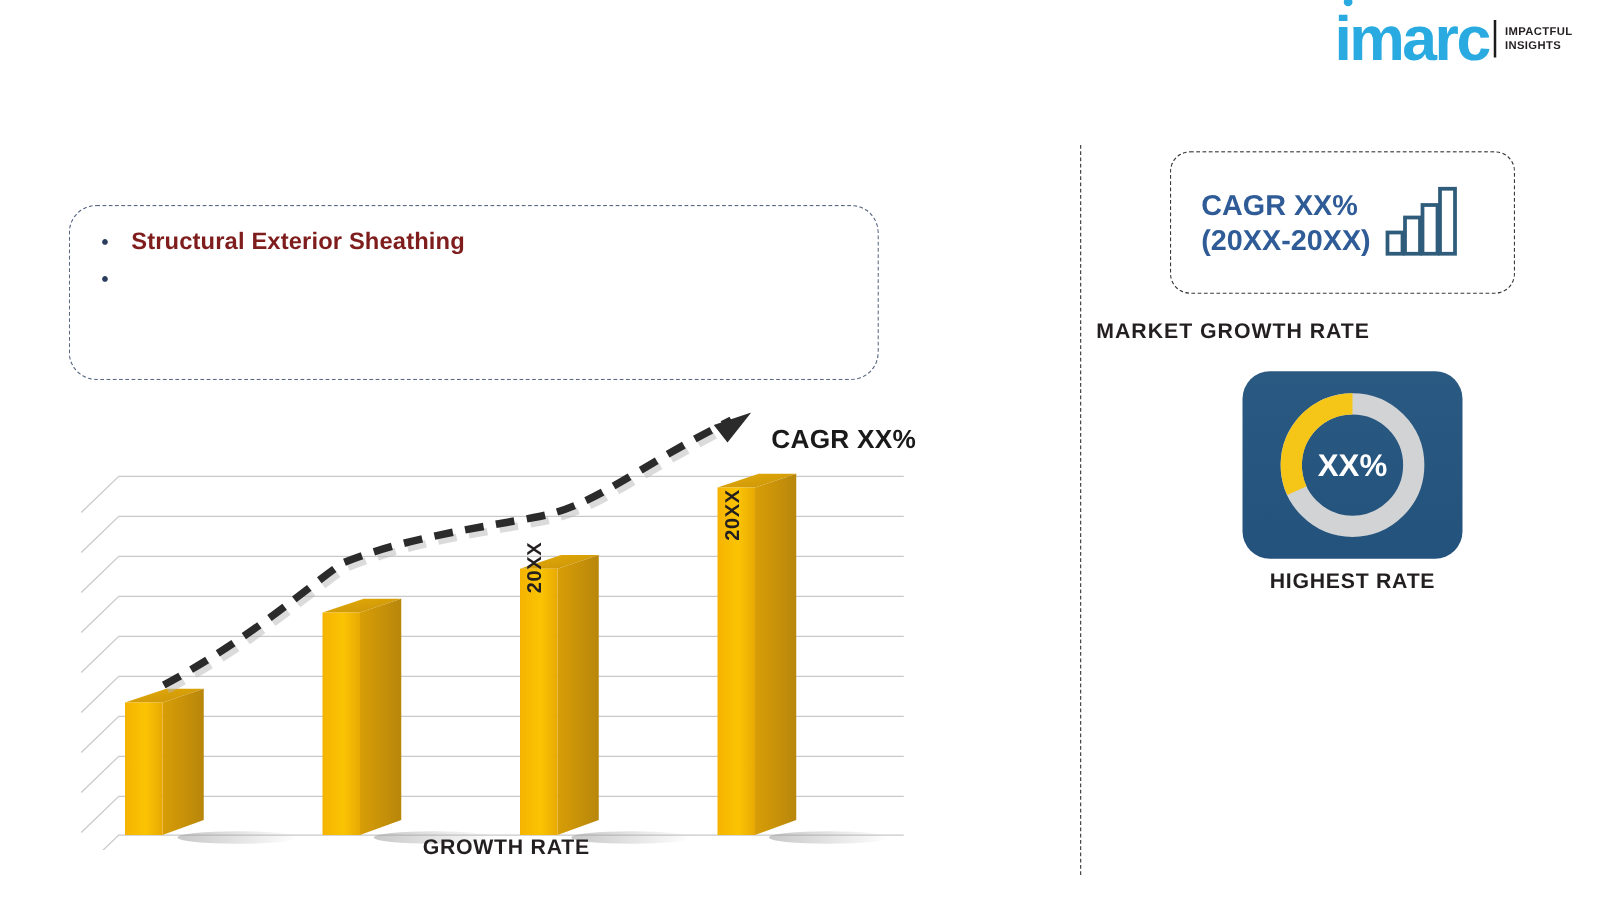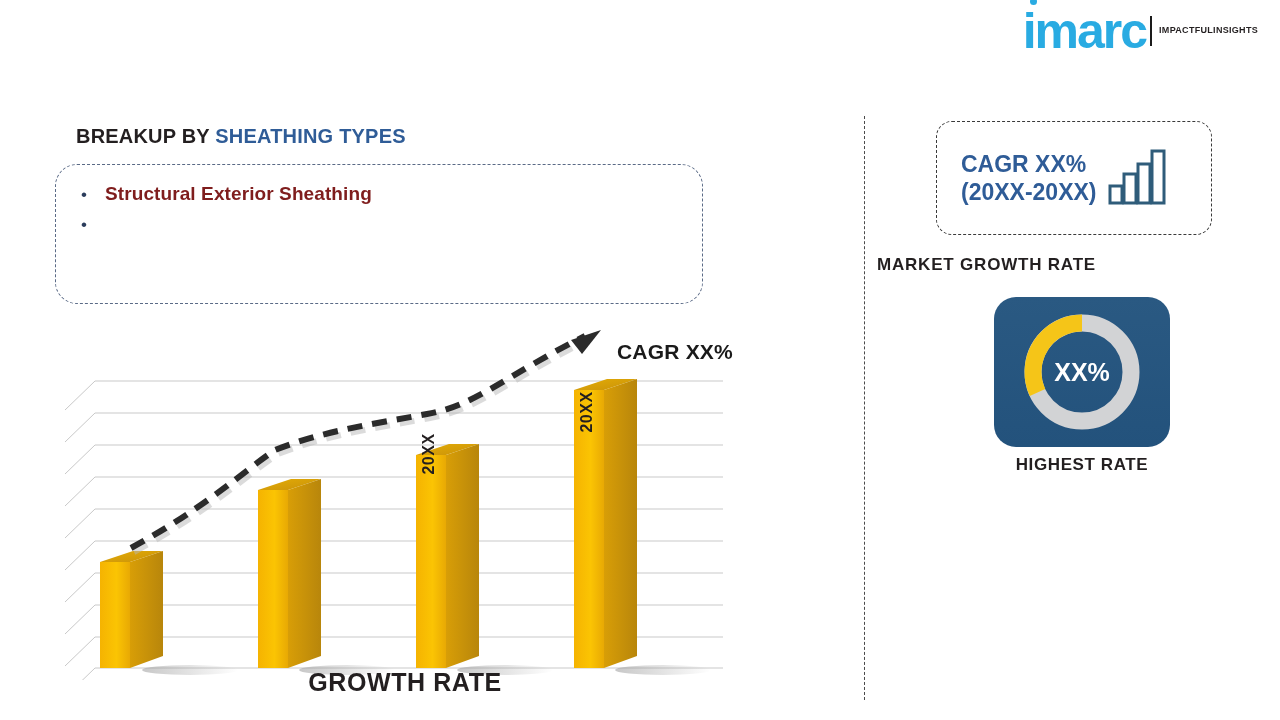--- a/index.html
+++ b/index.html
@@ -10,21 +10,21 @@
     overflow:hidden;
     position:relative;
   }
   .page{position:absolute;inset:0;}
 
   
   .logo{position:absolute;right:22px;top:10px;display:flex;align-items:center;height:42px;}
   .logo-word{font-family:"Liberation Sans",sans-serif;font-weight:bold;font-size:50px;color:#29ABE2;letter-spacing:-2px;line-height:1;position:relative;}
   .logo-dot{position:absolute;width:7px;height:7px;border-radius:50%;background:#29ABE2;left:7px;top:-8px;}
   .logo-bar{width:2px;height:30px;background:#1b1b1b;margin:0 7px 0 4px;}
-  .logo-tag{display:flex;flex-direction:row;justify-content:center;font-size:9px;font-weight:bold;color:#231f20;line-height:1.25;letter-spacing:.3px;}
+  .logo-tag{display:flex;flex-direction:column;justify-content:center;font-size:9px;font-weight:bold;color:#231f20;line-height:1.25;letter-spacing:.3px;}
 
   
   .title{
     position:absolute;left:47px;top:56px;
     font-size:34px;font-weight:bold;color:#1a1a1a;
     letter-spacing:-.3px;white-space:nowrap;
     font-stretch:condensed;
   }
   .subtitle{
     position:absolute;left:76px;top:125px;
@@ -44,21 +44,21 @@
   .bullet-dot{width:24px;font-size:17px;color:#2B3D5C;line-height:30px;text-align:left;padding-left:3px;}
   .bullet-text{font-size:19px;font-weight:bold;color:#7f1d1d;line-height:30px;letter-spacing:.1px;white-space:nowrap;}
 
   
   .divider{position:absolute;left:864px;top:116px;width:0;height:584px;border-left:1.4px dashed #4a4a4a;}
 
   
   .chart{position:absolute;left:55px;top:330px;width:700px;height:370px;}
   .chart-cap{
     position:absolute;left:0;top:338px;width:700px;text-align:center;
-    font-size:25px;font-weight:bold;color:#231f20;letter-spacing:.6px;
+    font-size:17px;font-weight:bold;color:#231f20;letter-spacing:.6px;
   }
   .cagr-label{
     position:absolute;left:562px;top:10px;
     font-size:21px;font-weight:bold;color:#1a1a1a;letter-spacing:.2px;white-space:nowrap;
   }
   .bar-label{
     position:absolute;
     font-size:16px;font-weight:bold;color:#231f20;
     transform:rotate(-90deg);transform-origin:center center;
     white-space:nowrap;letter-spacing:.5px;
@@ -94,23 +94,20 @@
       <span>imarc</span>
     </div>
     <div class="logo-bar"></div>
     <div class="logo-tag">
       <span>IMPACTFUL</span>
       <span>INSIGHTS</span>
     </div>
   </div>
 
 
-  <div class="subtitle">
-    <span class="dark">BREAKUP BY </span><span class="blue">SHEATHING TYPES</span>
-  </div>
 
   <div class="types-box">
     <div class="bullet-list">
       <div class="bullet-row">
         <span class="bullet-dot">•</span>
         <span class="bullet-text">Structural Exterior Sheathing</span>
       </div>
       <div class="bullet-row">
         <span class="bullet-dot">•</span>
       </div>

